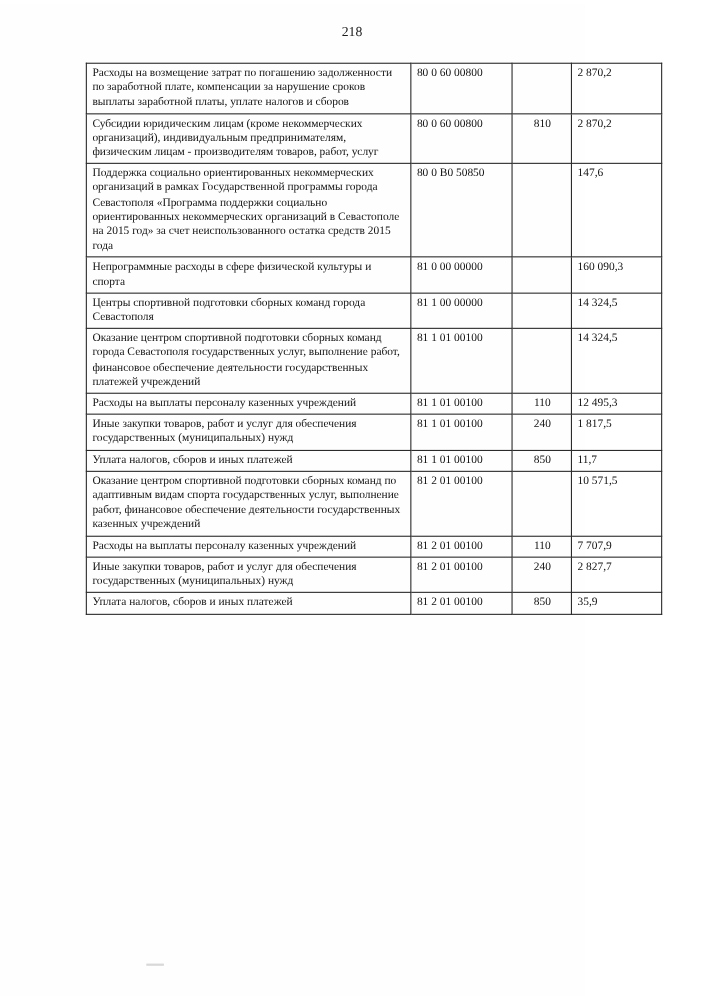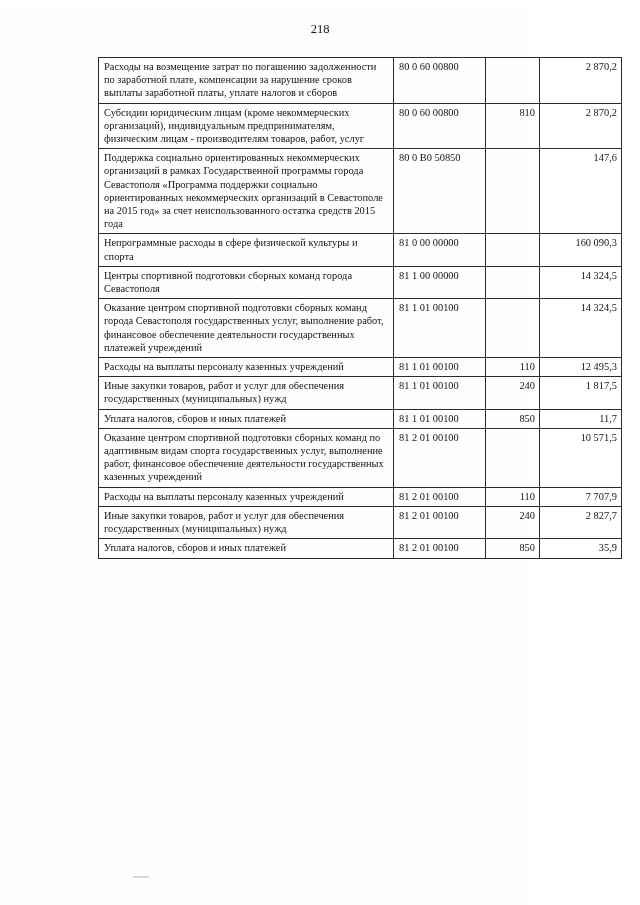--- a/index.html
+++ b/index.html
@@ -30,39 +30,38 @@
     width: 640px;
     text-align: center;
     font-size: 12.5px;
     color: #1a1a1a;
   }
   .table-wrap {
     position: absolute;
     left: 78px;
     top: 53px;
     width: 483px;
-    margin-left: 20px;
   }
   table.budget {
     border-collapse: collapse;
     width: 483px;
     table-layout: fixed;
   }
   table.budget td {
     border: 1px solid #2b2b2b;
     vertical-align: top;
     padding: 2px 4px 3px 5px;
     font-size: 10.4px;
     line-height: 13.2px;
     color: #141414;
   }
   td.c-name   { width: 285px; text-align: left; }
   td.c-code   { width: 82px;  text-align: left; padding-left: 6px; }
-  td.c-sub    { width: 44px;  text-align: right; }
-  td.c-amount { width: 72px;  text-align: right; }
+  td.c-sub    { width: 44px;  text-align: center; }
+  td.c-amount { width: 72px;  text-align: left; }
   .indent {
     padding-left: 10px;
   }
   .footer-mark {
     position: absolute;
     left: 133px;
     top: 872px;
     width: 16px;
     height: 2px;
     background: #d8d8d8;

